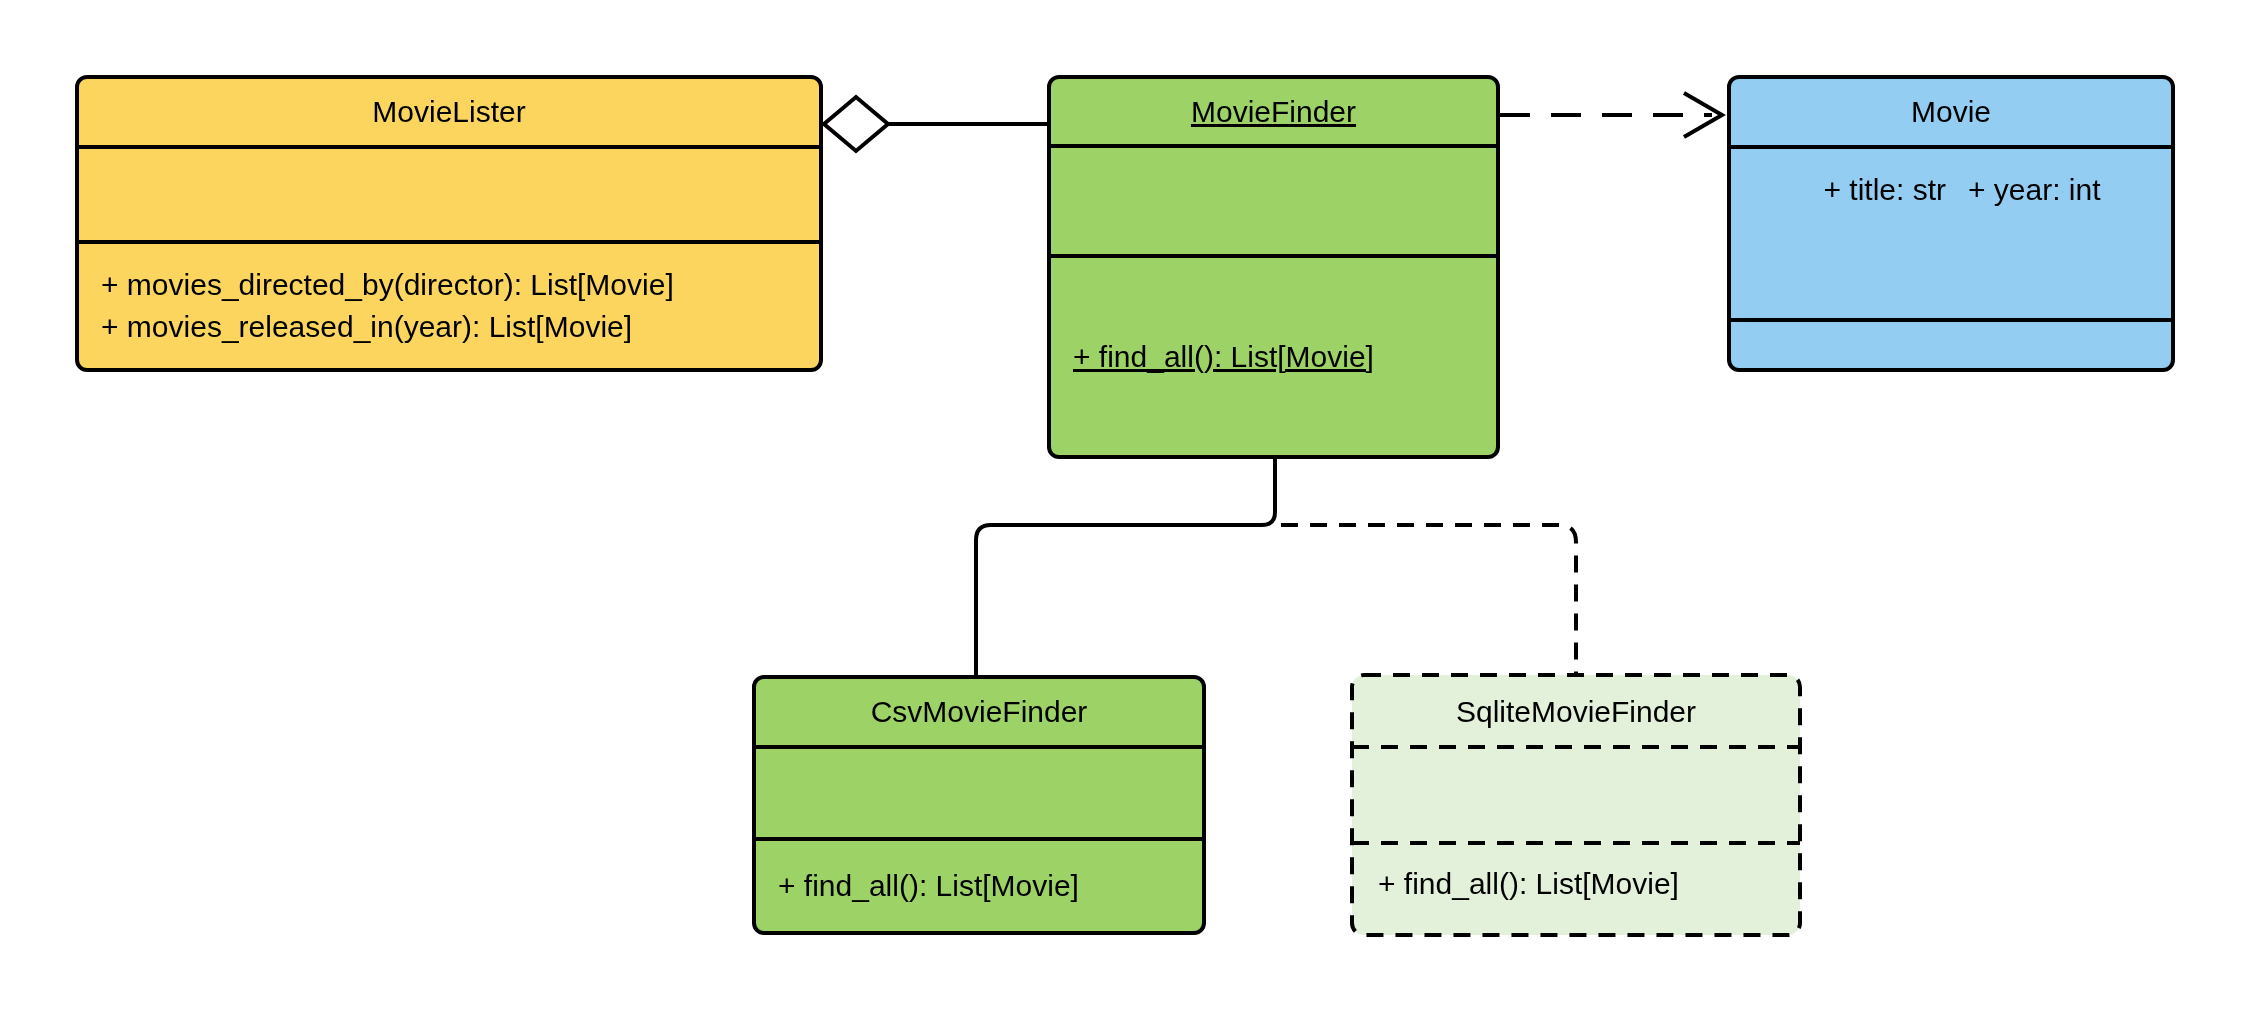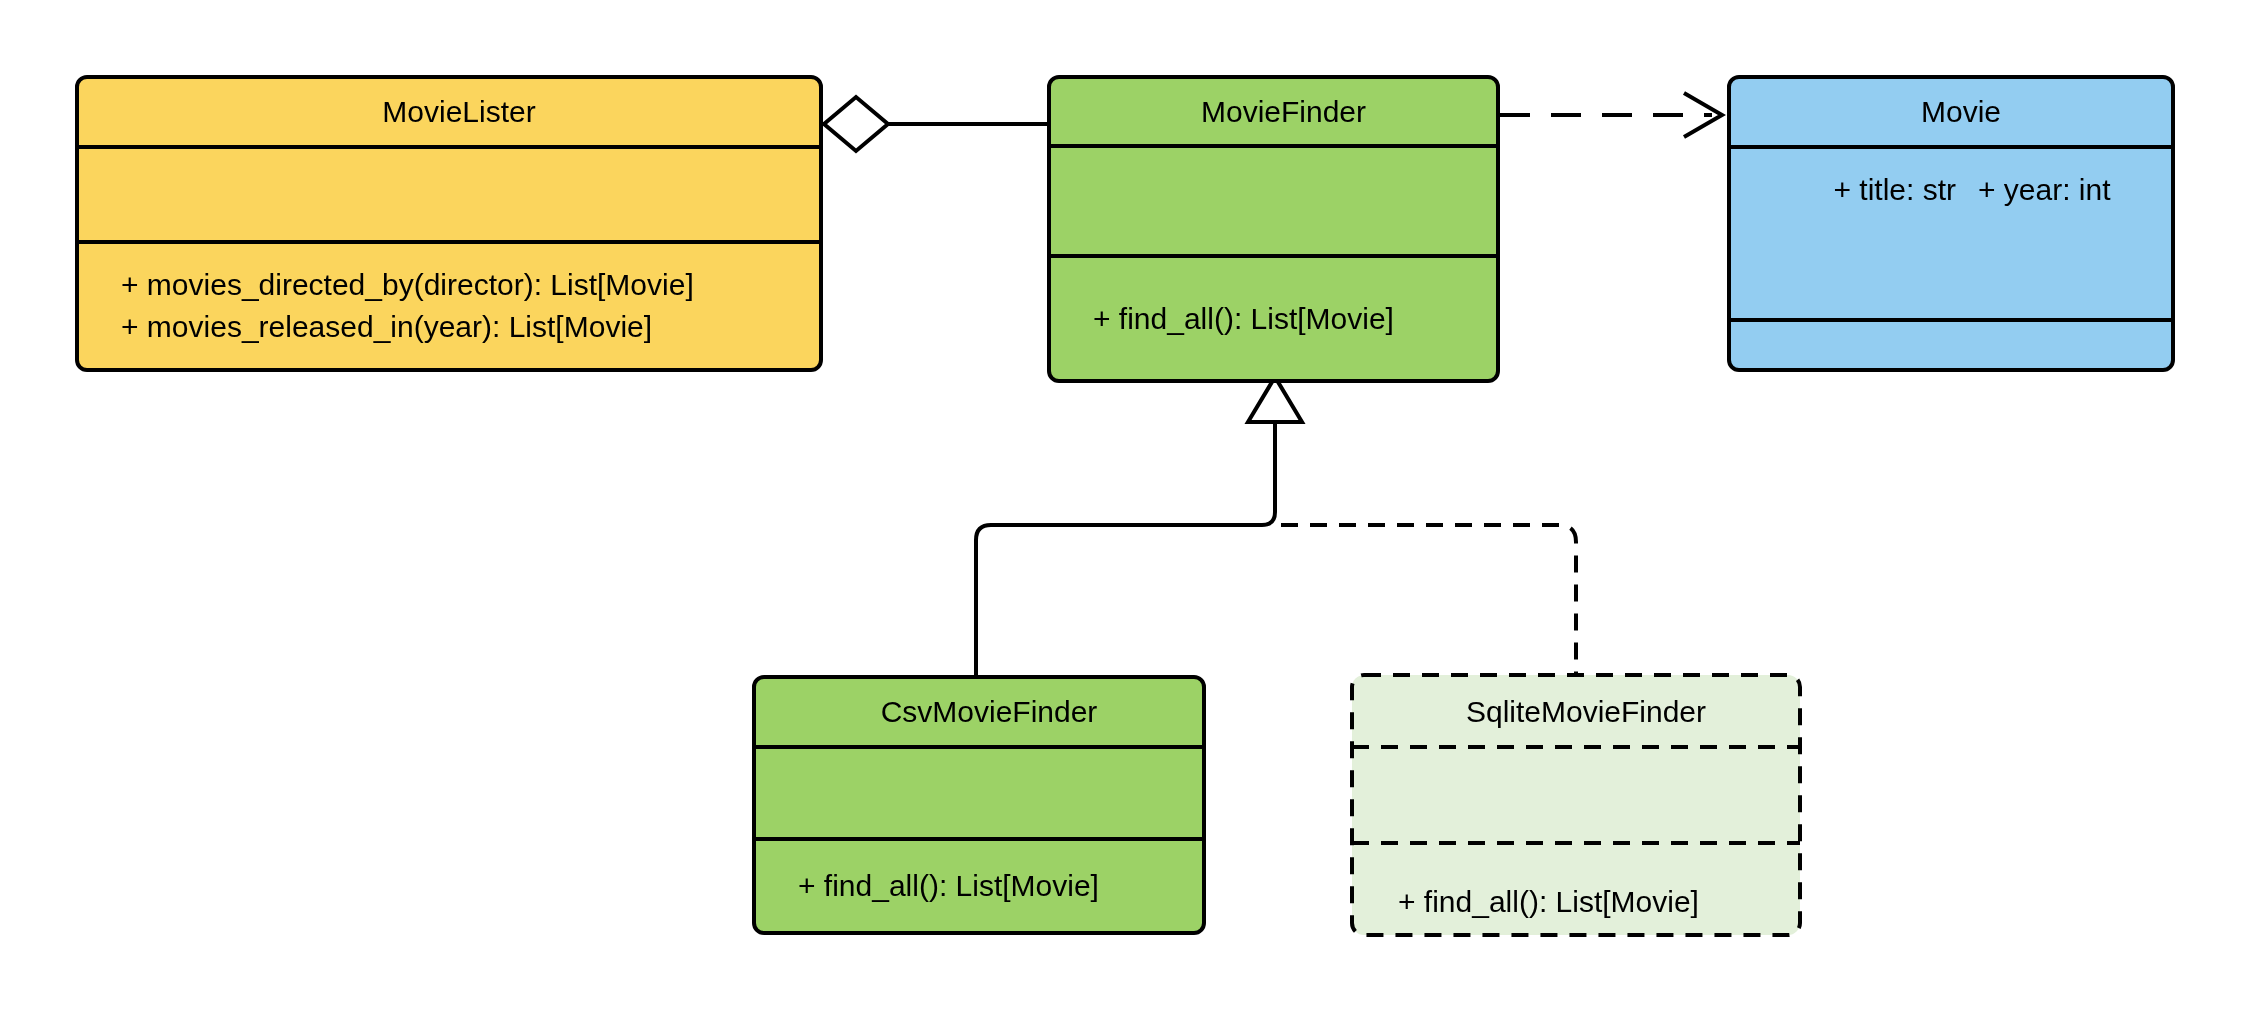--- a/index.html
+++ b/index.html
@@ -23,21 +23,21 @@
     box-sizing: border-box;
     border: 4px solid var(--stroke, #000);
     border-radius: 12px;
     display: flex;
     flex-direction: column;
   }
   .fill-yellow  { background: var(--yellow,  #fbd55d); }
   .fill-green   { background: var(--green,   #9cd266); }
   .fill-blue    { background: var(--blue,    #93cdf1); gap: 20px; }
   .uml-class.ghost { border: none; background: transparent; } 
-  .compartment { box-sizing: content-box; padding-left: 20px; }
+  .compartment { box-sizing: content-box; }
   .title {
     display: flex;
     align-items: center;
     justify-content: center;
     font-size: 30px;
     border-bottom: 4px solid var(--stroke, #000);
   }
   .ghost .title { border-bottom: none; }
   .attrs {
     border-bottom: 4px solid var(--stroke, #000);
@@ -91,21 +91,21 @@
 
   <div class="uml-class fill-yellow" style="left:75px; top:75px; width:748px; height:297px;">
     <div class="compartment title" style="height:66px">MovieLister</div>
     <div class="compartment attrs" style="height:91px"></div>
     <div class="compartment methods">
       <div class="member">+ movies_directed_by(director): List[Movie]</div>
       <div class="member">+ movies_released_in(year): List[Movie]</div>
     </div>
   </div>
 
-  <div class="uml-class fill-green" style="left:1047px; top:75px; width:453px; height:308px;">
+  <div class="uml-class fill-green" style="left:1047px; top:75px; width:453px; height:384px;text-decoration:underline;">
     <div class="compartment title" style="height:65px">MovieFinder</div>
     <div class="compartment attrs" style="height:106px"></div>
     <div class="compartment methods">
       <div class="member">+ find_all(): List[Movie]</div>
     </div>
   </div>
 
   <div class="uml-class fill-blue" style="left:1727px; top:75px; width:448px; height:297px;">
     <div class="compartment title" style="height:66px">Movie</div>
     <div class="compartment attrs" style="height:149px">
@@ -116,21 +116,21 @@
   </div>
 
   <div class="uml-class fill-green" style="left:752px; top:675px; width:454px; height:260px;">
     <div class="compartment title" style="height:66px">CsvMovieFinder</div>
     <div class="compartment attrs" style="height:88px"></div>
     <div class="compartment methods">
       <div class="member">+ find_all(): List[Movie]</div>
     </div>
   </div>
 
-  <div class="uml-class ghost" style="left:1352px; top:675px; width:448px; height:260px; border:4px solid transparent;gap:18px;">
+  <div class="uml-class ghost" style="left:1352px; top:675px; width:448px; height:260px; border:4px solid transparent;">
     <div class="compartment title" style="height:66px">SqliteMovieFinder</div>
     <div class="compartment attrs" style="height:92px"></div>
     <div class="compartment methods">
       <div class="member">+ find_all(): List[Movie]</div>
     </div>
   </div>
 
 </div>
 
 </body></html>

